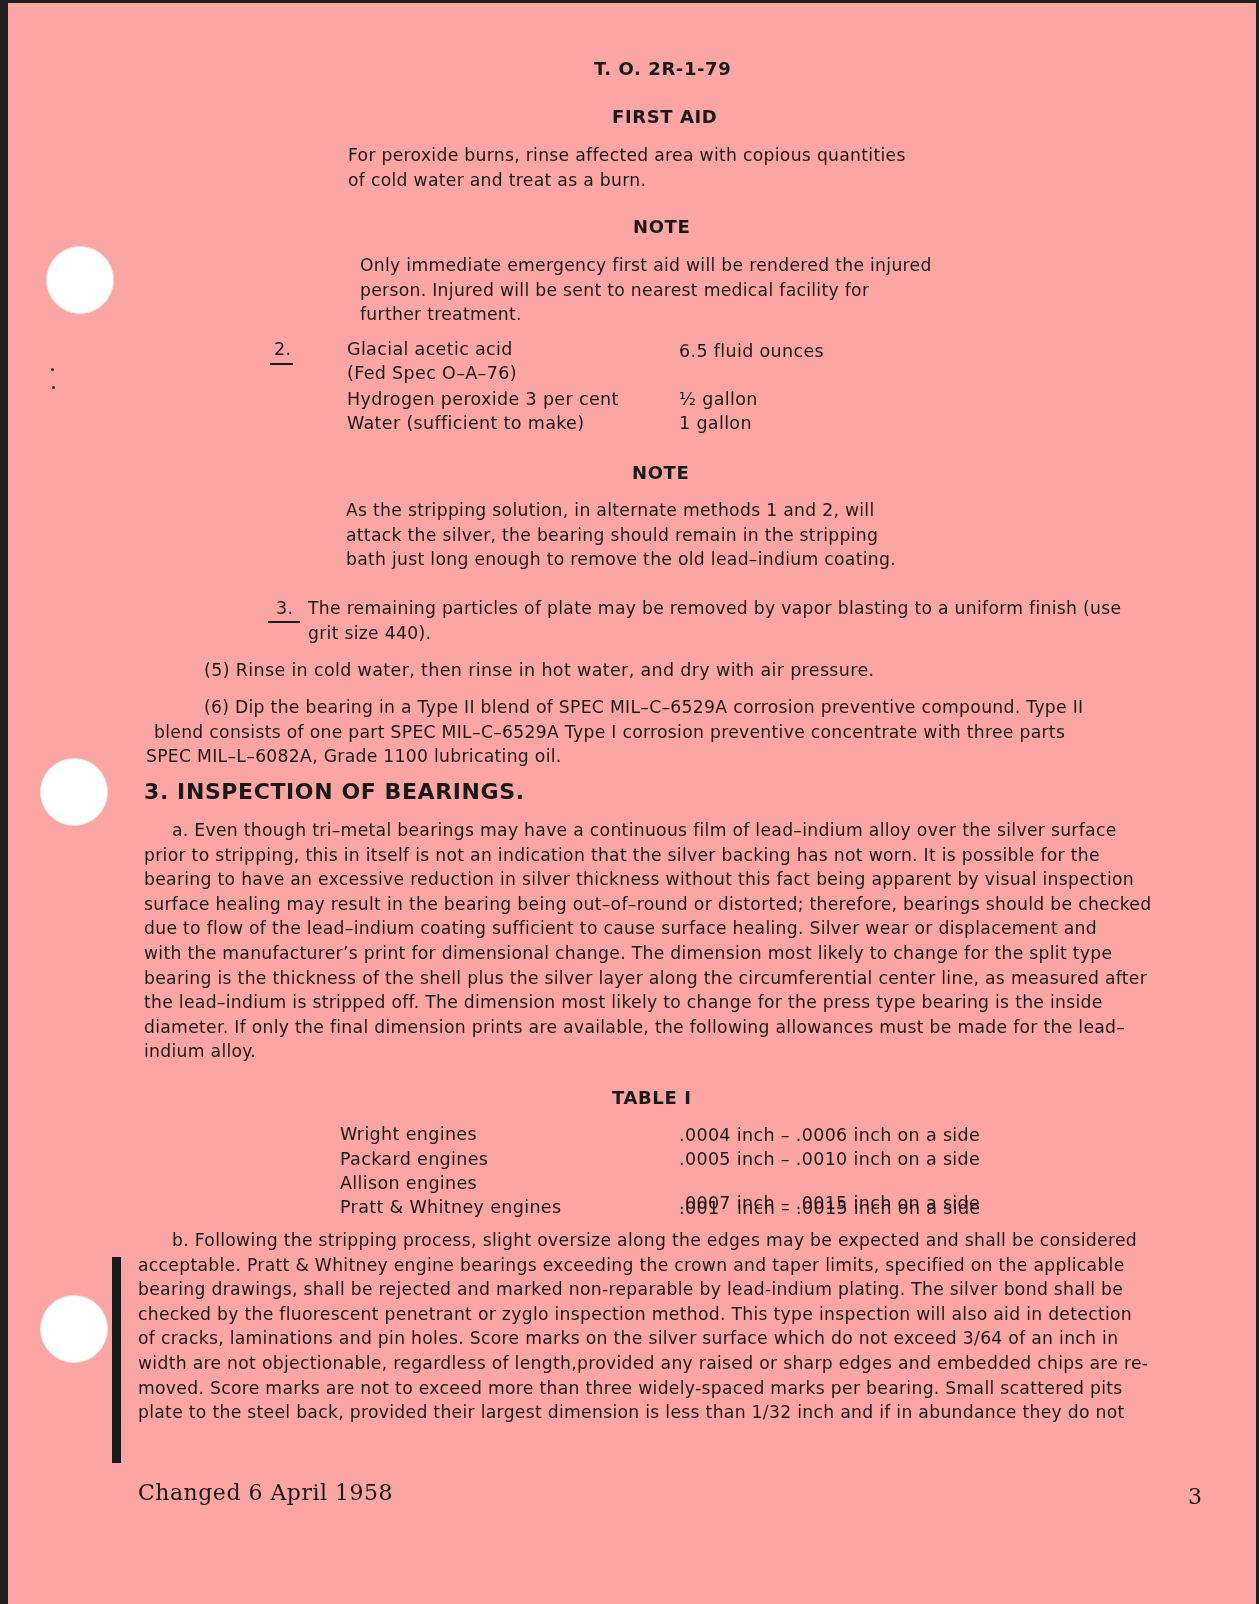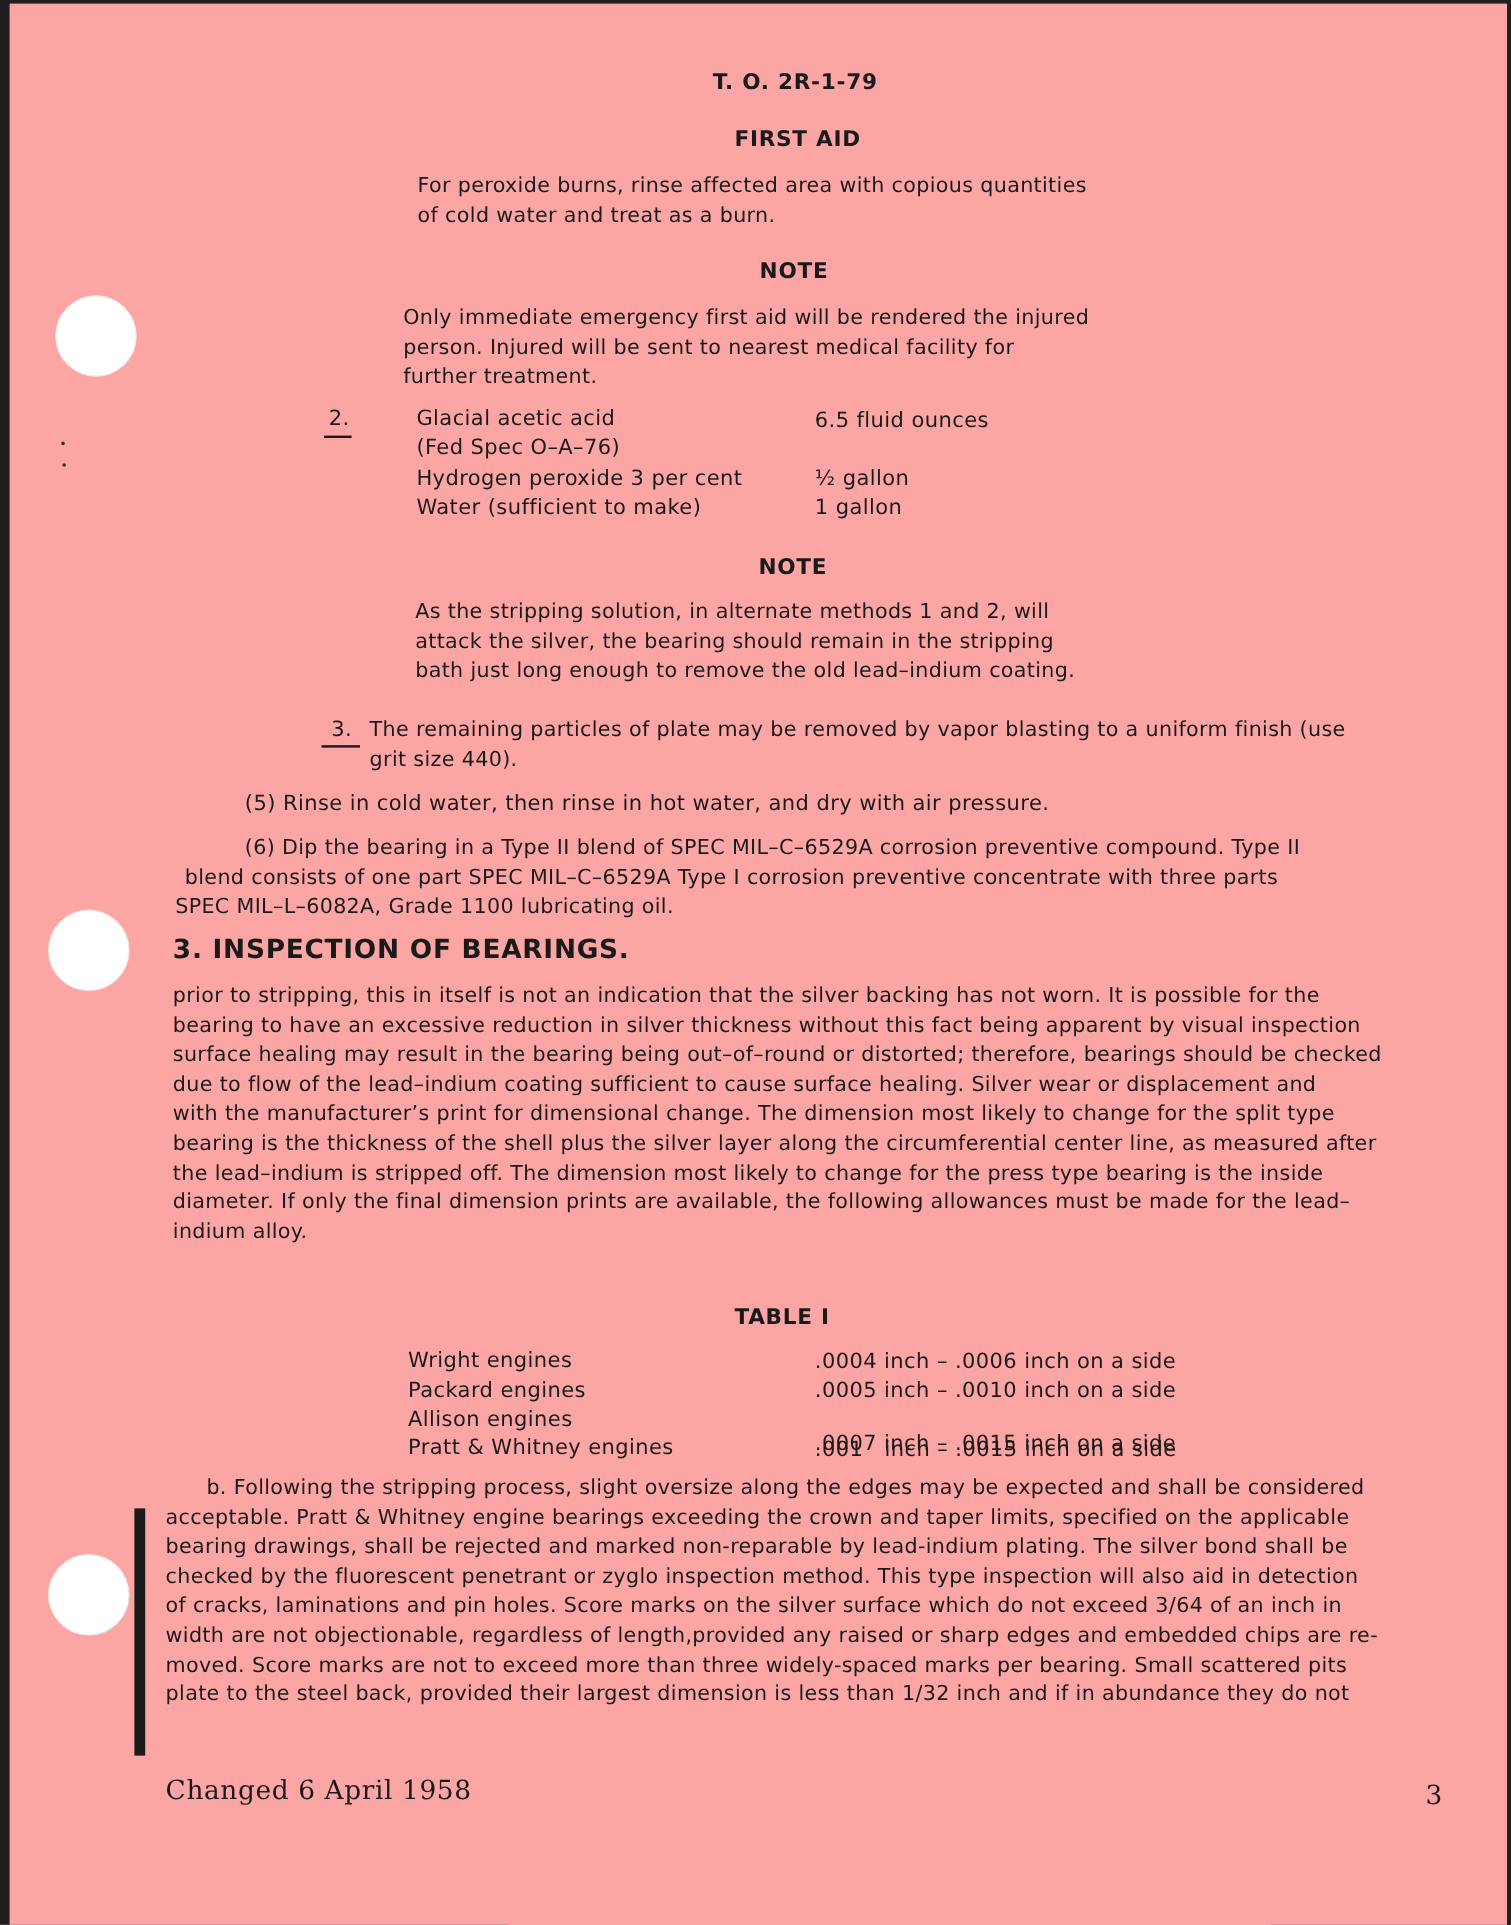--- a/index.html
+++ b/index.html
@@ -39,21 +39,21 @@
 
   <div class="t h" style="left:586px; top:54px;">T. O. 2R-1-79</div>
 
   <div class="t h" style="left:604px; top:102px;">FIRST AID</div>
   <div class="para" style="left:340px; top:140px;">
     <div>For peroxide burns, rinse affected area with copious quantities</div>
     <div>of cold water and treat as a burn.</div>
   </div>
 
   <div class="t h" style="left:625px; top:212px;">NOTE</div>
-  <div class="para" style="left:328px; top:250px;">
+  <div class="para" style="left:352px; top:250px;">
     <div>Only immediate emergency first aid will be rendered the injured</div>
     <div>person.  Injured will be sent to nearest medical facility for</div>
     <div>further treatment.</div>
   </div>
 
   <div class="t ul" style="left:262px; top:334px;">2.</div>
   <div class="t" style="left:339px; top:334px;">Glacial acetic acid</div>
   <div class="t" style="left:671px; top:336px;">6.5 fluid ounces</div>
   <div class="t" style="left:339px; top:358px;">(Fed Spec O–A–76)</div>
   <div class="t" style="left:339px; top:384px;">Hydrogen peroxide 3 per cent</div>
@@ -78,20 +78,21 @@
   <div class="t" style="left:196px; top:655px;">(5)  Rinse in cold water, then rinse in hot water, and dry with air pressure.</div>
 
   <div class="para" style="left:138px; top:692px;">
     <div style="padding-left:58px;">(6)  Dip the bearing in a Type II blend of SPEC MIL–C–6529A corrosion preventive compound.  Type II</div>
     <div style="padding-left:8px;">blend consists of one part SPEC MIL–C–6529A Type I corrosion preventive concentrate with three parts</div>
     <div>SPEC MIL–L–6082A, Grade 1100 lubricating oil.</div>
   </div>
 
   <div class="t h" style="left:136px; top:777px; font-size:22px;">3.  INSPECTION OF BEARINGS.</div>
   <div class="para" style="left:136px; top:815px;">
+    <div style="padding-left:28px;">a.  Even though tri–metal bearings may have a continuous film of lead–indium alloy over the silver surface</div>
     <div>prior to stripping,    this in itself is not an indication that the silver backing has not worn.  It is possible for the</div>
     <div>bearing to have an excessive reduction in silver thickness without this fact being apparent by visual  inspection</div>
     <div>surface healing may result in the bearing being out–of–round or distorted; therefore, bearings should be checked</div>
     <div>due to flow of the lead–indium coating sufficient to cause surface healing.  Silver wear or displacement and</div>
     <div>with the manufacturer’s print for dimensional change.  The dimension most likely to change for the split type</div>
     <div>bearing is the thickness of the shell plus the silver layer along the circumferential center line, as measured after</div>
     <div>the lead–indium is stripped off.  The dimension most likely to change for the press type bearing is the inside</div>
     <div>diameter.  If only the final dimension prints are available, the following allowances must be made for the lead–</div>
     <div>indium alloy.</div>
   </div>

